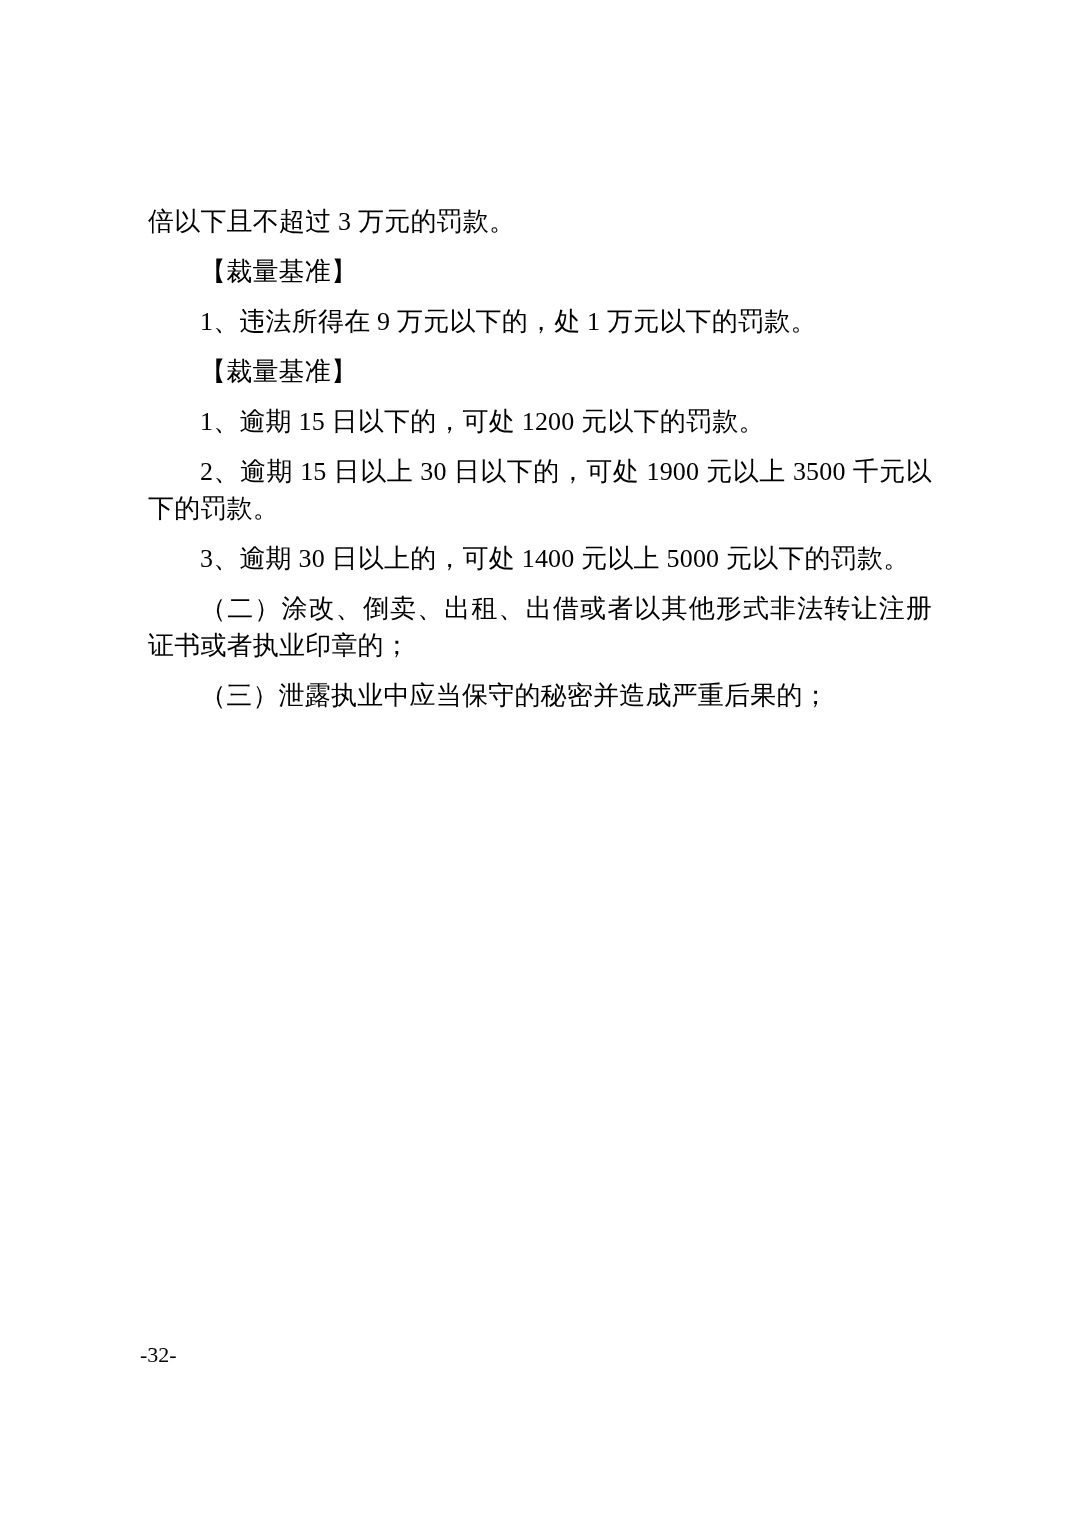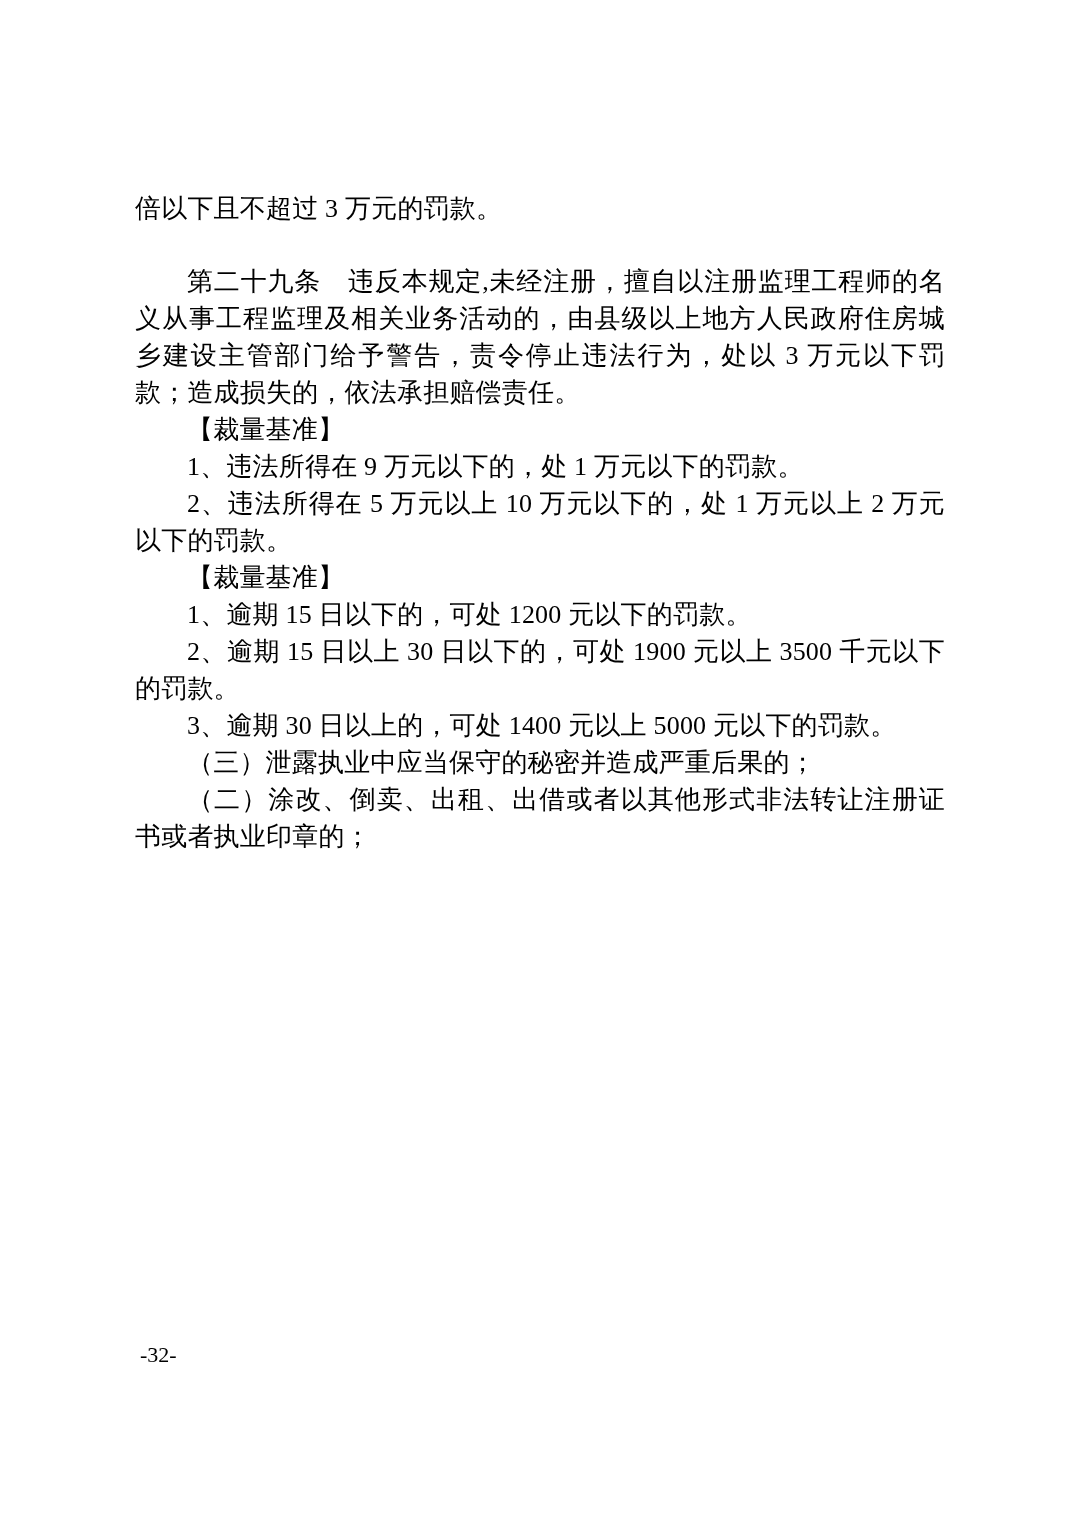--- a/index.html
+++ b/index.html
@@ -24,21 +24,21 @@
     position: absolute;
     left: 135px;
     top: 190px;
     width: 810px;
     font-size: 26px;
     line-height: 37px;
     text-align: justify;
     letter-spacing: 0.2px;
   }
   .content p {
-    margin: 0;
+    margin: 13px;
     text-indent: 2em;
   }
   .content p.noindent {
     text-indent: 0;
   }
   .content p.gap {
     margin-top: 36px;
   }
   .footer {
     position: absolute;
@@ -48,29 +48,27 @@
     line-height: 30px;
   }
 </style>
 </head>
 <body>
 
 <div class="page">
 
   <main class="content">
     <p class="noindent">倍以下且不超过 3 万元的罚款。</p>
-    <p class="gap">第二十九条　违反本规定,未经注册，擅自以注册监理工程师的名义从事工程监理及相关业务活动的，由县级以上地方人民政府住房城乡建设主管部门给予警告，责令停止违法行为，处以 3 万元以下罚款；造成损失的，依法承担赔偿责任。</p>
     <p>【裁量基准】</p>
     <p>1、违法所得在 9 万元以下的，处 1 万元以下的罚款。</p>
-    <p>2、违法所得在 5 万元以上 10 万元以下的，处 1 万元以上 2 万元以下的罚款。</p>
     <p>【裁量基准】</p>
     <p>1、逾期 15 日以下的，可处 1200 元以下的罚款。</p>
     <p>2、逾期 15 日以上 30 日以下的，可处 1900 元以上 3500 千元以下的罚款。</p>
     <p>3、逾期 30 日以上的，可处 1400 元以上 5000 元以下的罚款。</p>
+    <p>（二）涂改、倒卖、出租、出借或者以其他形式非法转让注册证书或者执业印章的；</p>
     <p>（三）泄露执业中应当保守的秘密并造成严重后果的；</p>
-    <p>（二）涂改、倒卖、出租、出借或者以其他形式非法转让注册证书或者执业印章的；</p>
   </main>
 
   <footer class="footer">
     <span>-32-</span>
   </footer>
 
 </div>
 
 </body></html>

